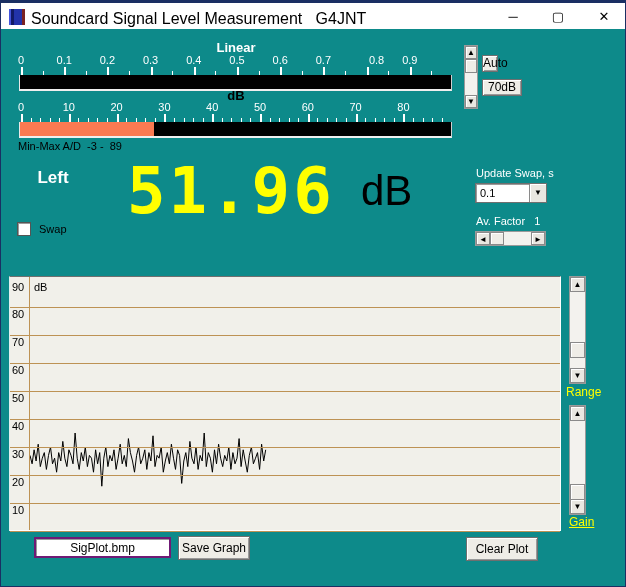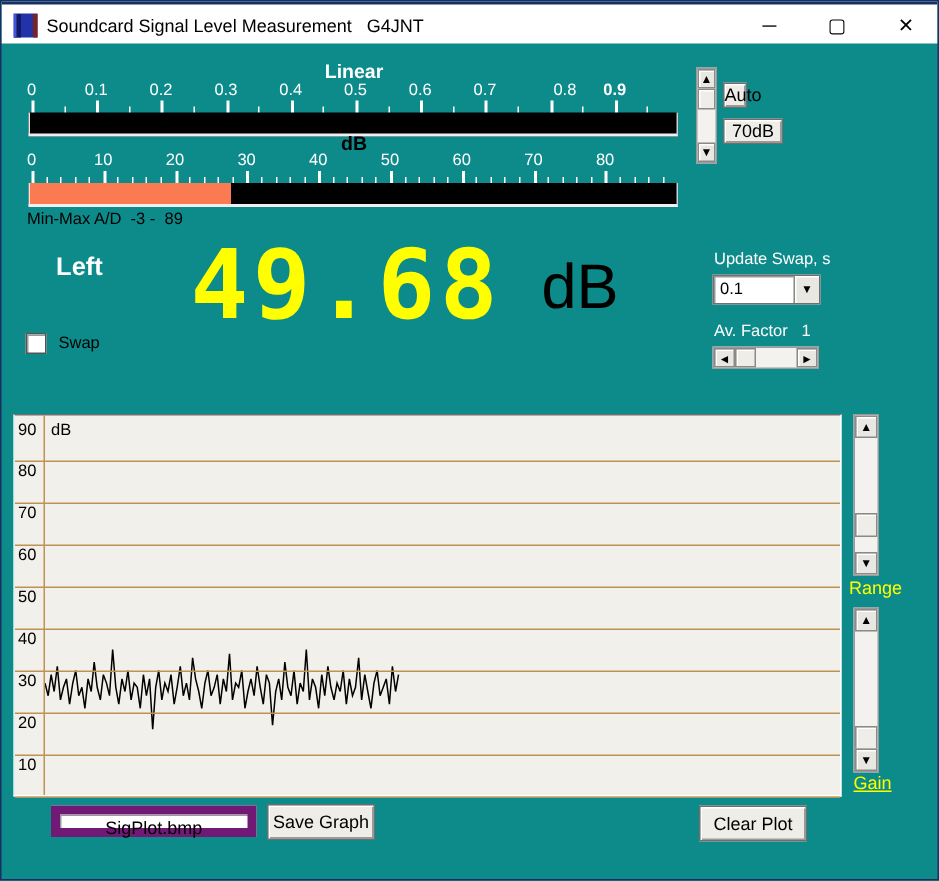--- a/index.html
+++ b/index.html
@@ -5,21 +5,21 @@
   * { box-sizing: border-box; margin: 0; padding: 0; }
   body { font-family: "Liberation Sans", sans-serif; background:#555; }
   .window {
     position: relative; width: 626px; height: 587px;
     background: #0d8a8a; border: 1px solid #1a2f63; overflow: hidden;
   }
   
   .titlebar { position:absolute; left:0; top:0; width:624px; height:28px; background:#ffffff; border-top:2px solid #1a2f63; }
   .app-icon { position:absolute; left:8px; top:6px; width:16px; height:16px; background:#2233aa;
     box-shadow: inset 2px 0 0 #4455dd, inset -3px 0 0 #7a2222, inset 5px 0 0 #111a66; }
-  .title-text { position:absolute; left:30px; top:7px; font-size:12px; color:#000; white-space:pre; }
+  .title-text { position:absolute; left:30px; top:7px; font-size:16px; color:#000; white-space:pre; }
   .winbtn { position:absolute; top:0; width:44px; height:27px; text-align:center; line-height:27px; font-size:13px; color:#000; cursor:default; }
   .btn-min { left:490px; } .btn-max { left:535px; } .btn-close { left:581px; }
   
   .meter-title { position:absolute; font-weight:bold; font-size:13px; }
   .scale { position:absolute; left:18px; width:436px; }
   .tick { position:absolute; background:#fff; width:1px; }
   .tick.major { width:2px; }
   .tick-label { position:absolute; color:#fff; font-size:11px; transform:translateX(-50%); white-space:nowrap; }
   .bar { position:absolute; left:18px; width:433px; height:16px; background:#000;
     border-left:1px solid #e8e8e8; border-bottom:2px solid #efefef; border-right:1px solid #cfcfcf; }
@@ -52,21 +52,21 @@
   
   .plot { position:absolute; left:8px; top:275px; width:552px; height:255px; background:#f1f0ea;
     border-top:1px solid #6f6f6f; border-left:1px solid #dff0f0; border-right:1px solid #fff; border-bottom:1px solid #fff; }
   .gridline { position:absolute; left:0; width:100%; height:1px; }
   .axis-v { position:absolute; top:0; width:1px; height:100%; }
   .ylab { position:absolute; left:2px; font-size:11px; color:#000; }
   .plot-unit { position:absolute; left:24px; top:4px; font-size:11px; color:#000; }
   .trace-svg { position:absolute; left:0; top:0; }
   .side-label { position:absolute; color:#ffff00; font-size:12px; }
   
-  .file-input { position:absolute; left:33px; top:536px; width:137px; height:21px; background:#fff; border:6px solid #701a75;
+  .file-input { position:absolute; left:33px; top:536px; width:137px; height:21px; background:#fff; border:2px solid #701a75;
     box-shadow: inset 1px 1px 0 #9a9a9a; font-size:12px; text-align:center; line-height:19px; color:#000; }
   .bottom-btn { height:24px; line-height:22px; font-size:12px; }
 </style>
 </head>
 <body>
 
 <div class="window">
 
   <div class="titlebar">
     <div class="app-icon"></div>
@@ -89,21 +89,21 @@
       <span class="tick-label" style="left: 174.8px; top: 0px;">0.4</span>
       <div class="tick major" style="left: 174.8px; top: 13px; height: 9px;"></div>
       <span class="tick-label" style="left: 218px; top: 0px;">0.5</span>
       <div class="tick major" style="left: 218px; top: 13px; height: 9px;"></div>
       <span class="tick-label" style="left: 261.2px; top: 0px;">0.6</span>
       <div class="tick major" style="left: 261.2px; top: 13px; height: 9px;"></div>
       <span class="tick-label" style="left: 304.4px; top: 0px;">0.7</span>
       <div class="tick major" style="left: 304.4px; top: 13px; height: 9px;"></div>
       <span class="tick-label" style="left: 347.6px; top: 0px; padding-left: 20px;">0.8</span>
       <div class="tick major" style="left: 347.6px; top: 13px; height: 9px;"></div>
-      <span class="tick-label" style="left: 390.8px; top: 0px; font-weight: bold;">0.9</span>
+      <span class="tick-label" style="left: 390.8px; top: 0px;">0.9</span>
       <div class="tick major" style="left: 390.8px; top: 13px; height: 9px;"></div>
       <div class="tick" style="left: 23.6px; top: 17px; height: 5px;"></div>
       <div class="tick" style="left: 66.8px; top: 17px; height: 5px;"></div>
       <div class="tick" style="left: 110px; top: 17px; height: 5px;"></div>
       <div class="tick" style="left: 153.2px; top: 17px; height: 5px;"></div>
       <div class="tick" style="left: 196.4px; top: 17px; height: 5px;"></div>
       <div class="tick" style="left: 239.6px; top: 17px; height: 5px;"></div>
       <div class="tick" style="left: 282.8px; top: 17px; height: 5px;"></div>
       <div class="tick" style="left: 326px; top: 17px; height: 5px;"></div>
       <div class="tick" style="left: 369.2px; top: 17px; height: 5px;"></div>
@@ -185,21 +185,21 @@
   <div class="btn3d" style="left:481px; top:78px; width:40px; height:17px; line-height:15px;">70dB</div>
 
   <div class="channel">
     <div>Left</div>
   </div>
   <div class="swap-row">
     <div class="checkbox"></div>
     <span class="swap-label">Swap</span>
   </div>
 
-  <div class="readout" id="readout-value" style="color: rgb(255, 255, 0);">49.68</div>
+  <div class="readout" id="readout-value" style="color: rgb(255, 255, 0);">51.96</div>
   <div class="readout-unit">dB</div>
 
   <div class="grp-label" style="left:475px; top:166px;">Update Swap, s</div>
   <div class="combo">
     <span class="combo-value">0.1</span>
     <div class="combo-btn">▼</div>
   </div>
 
   <div class="grp-label" style="left:475px; top:214px;"><span>Av. Factor</span>&nbsp;&nbsp;&nbsp;<span>1</span></div>
   <div class="sb" style="left:474px; top:230px; width:71px; height:15px;">

